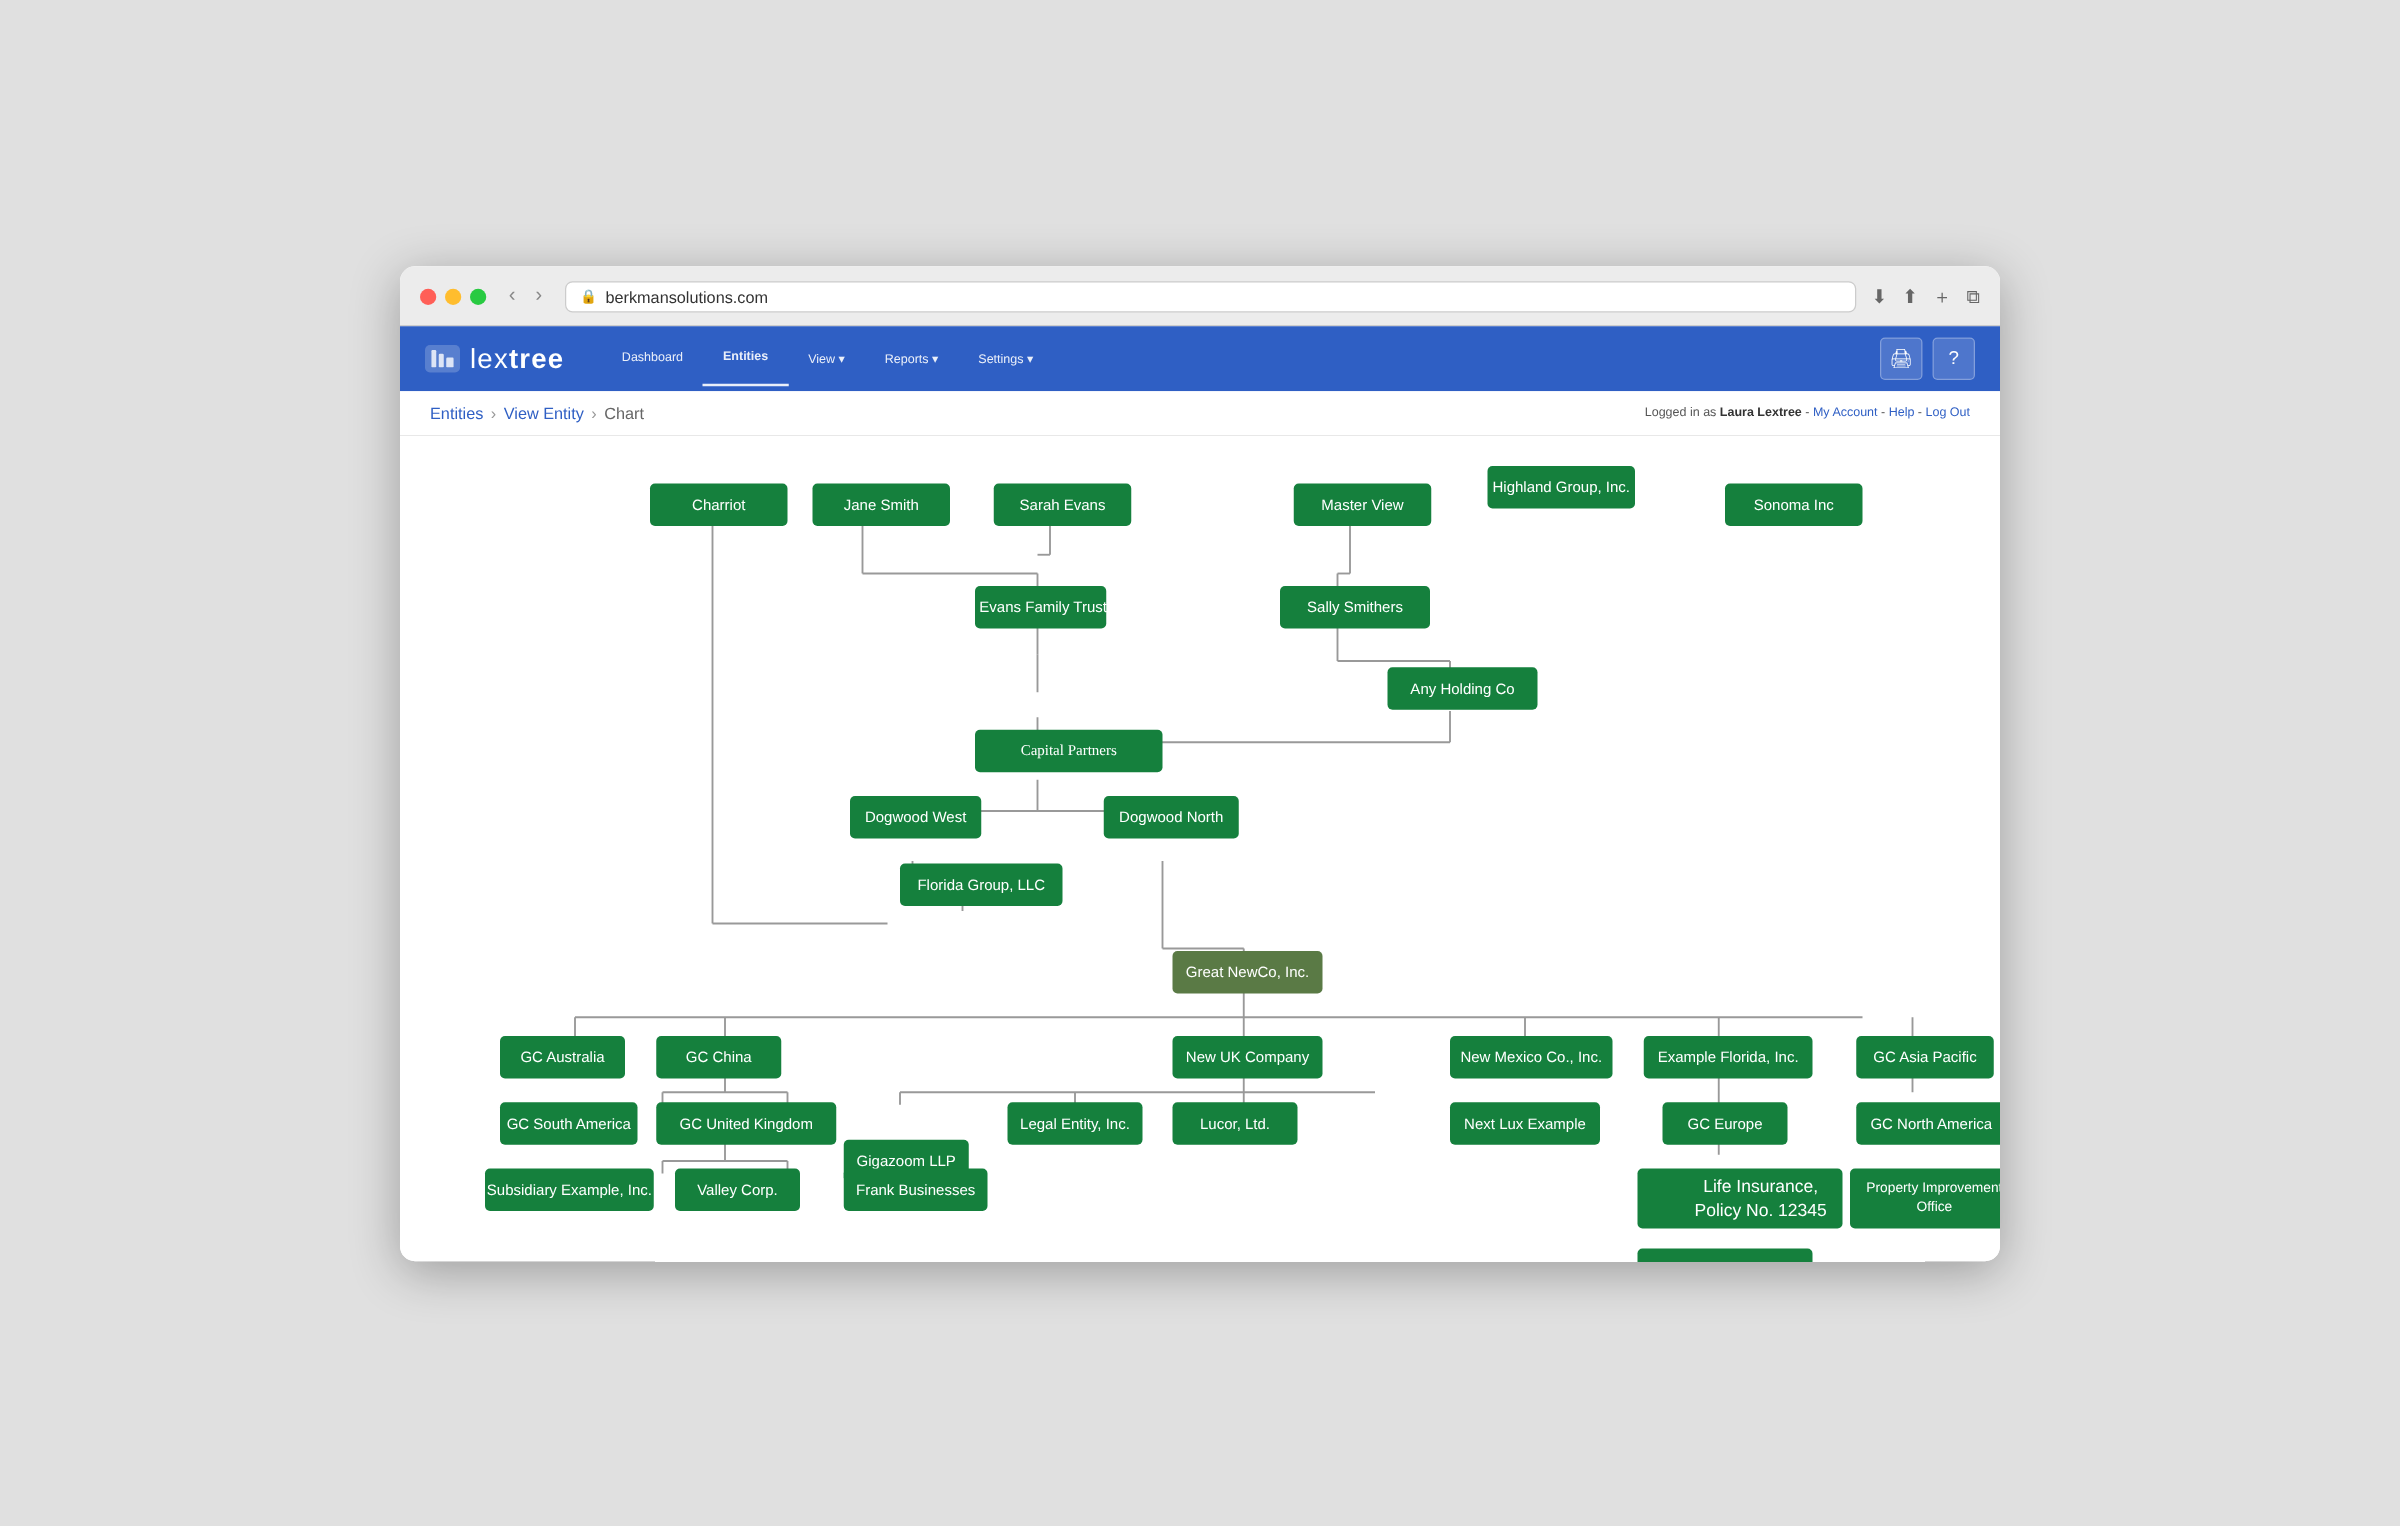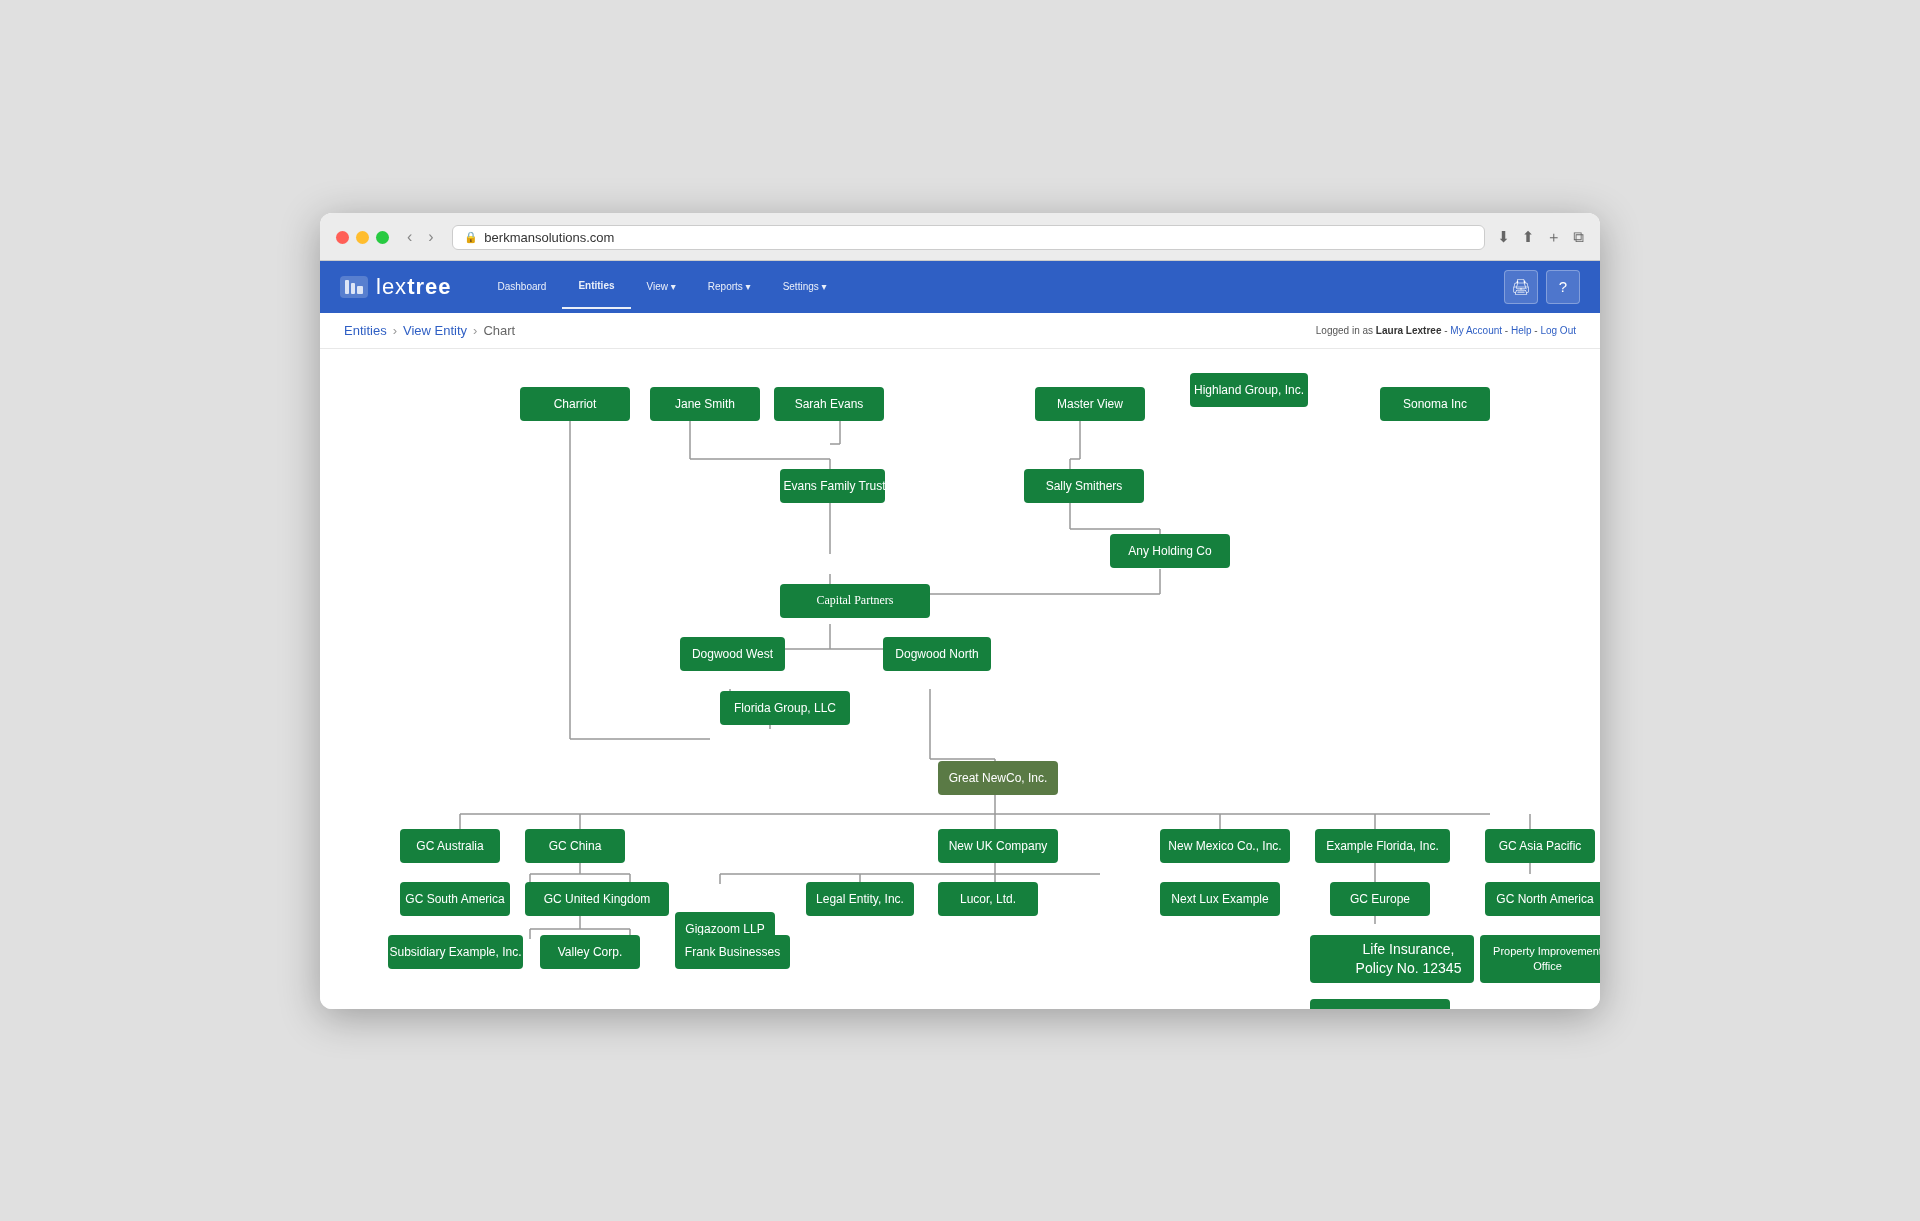--- a/index.html
+++ b/index.html
@@ -241,21 +241,21 @@
 
         <line x1="1190" y1="485" x2="1190" y2="505"></line>
       </svg>
 
       <div class="node" style="left:180px; top:18px; width:110px; height:34px;">
         <span>Charriot</span>
       </div>
       <div class="node" style="left:310px; top:18px; width:110px; height:34px;">
         <span>Jane Smith</span>
       </div>
-      <div class="node" style="left:434px; top:18px; width:110px; height:34px;">
+      <div class="node" style="left:455px; top:18px; width:110px; height:34px;">
         <span>Sarah Evans</span>
       </div>
       <div class="node" style="left:695px; top:18px; width:110px; height:34px;">
         <span>Master View</span>
       </div>
       <div class="node" style="left:850px; top:4px; width:118px; height:34px;">
         <span>Highland Group, Inc.</span>
       </div>
       <div class="node" style="left:1040px; top:18px; width:110px; height:34px;">
         <span>Sonoma Inc</span>

